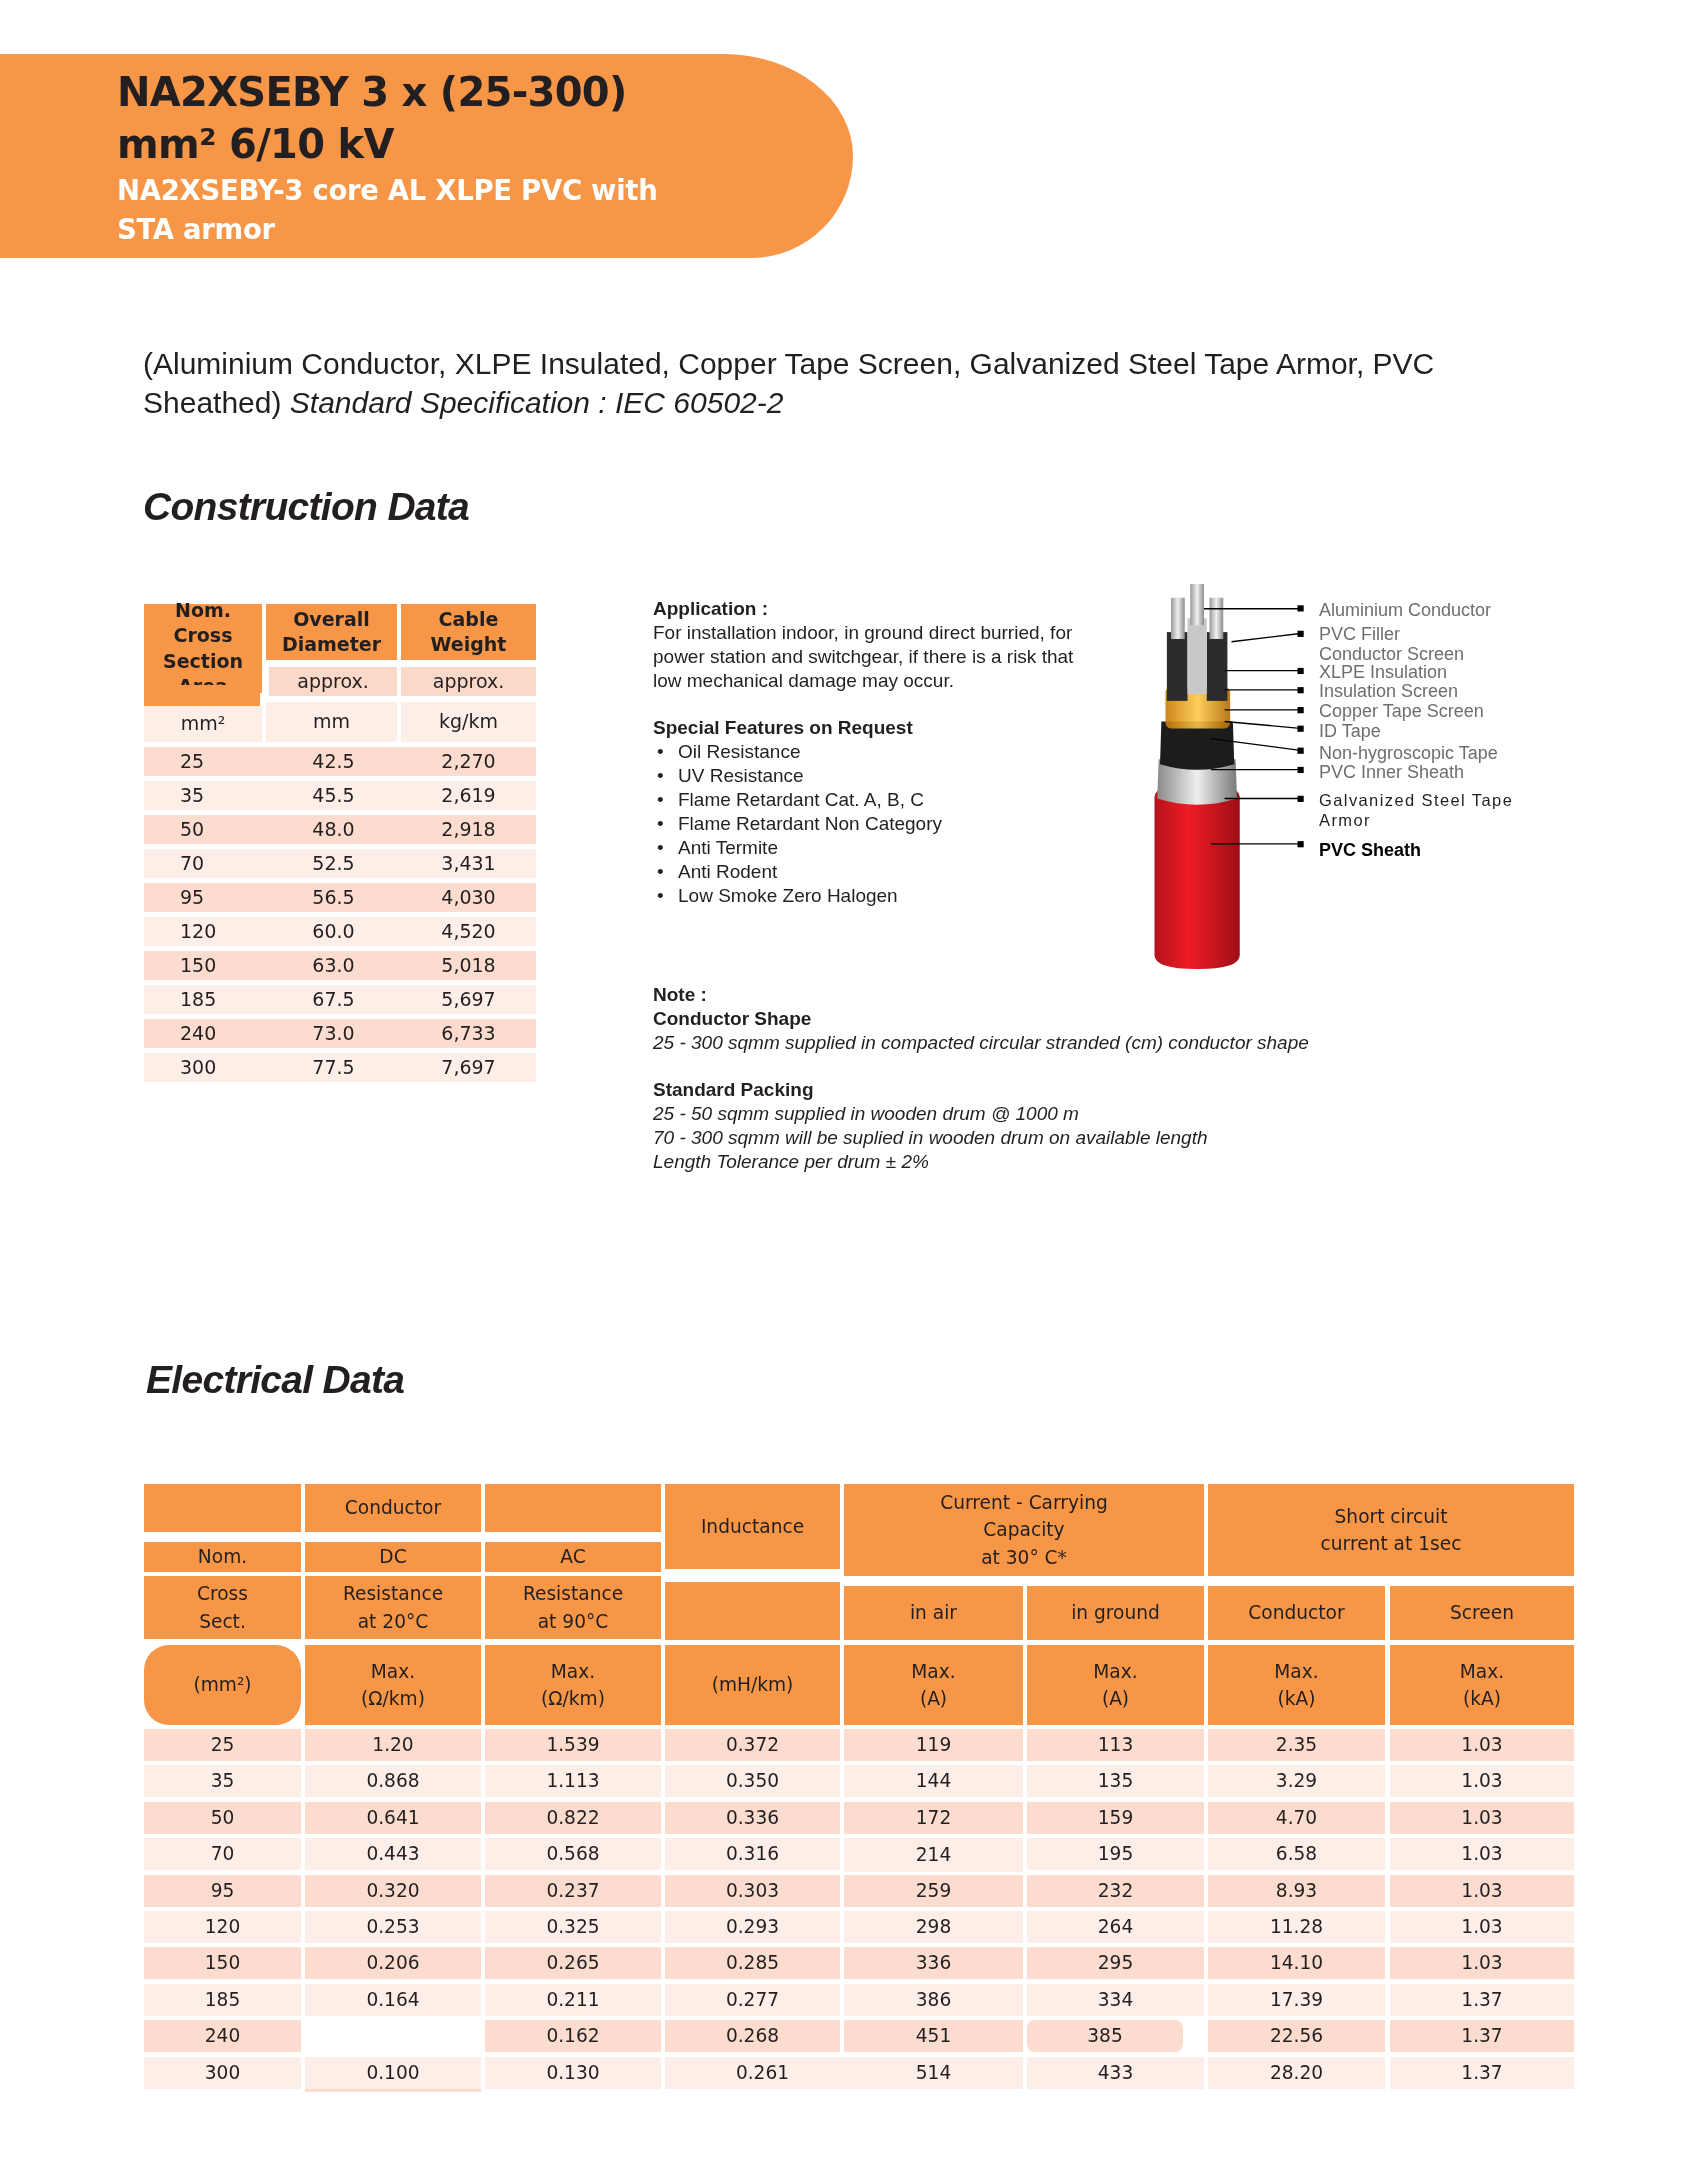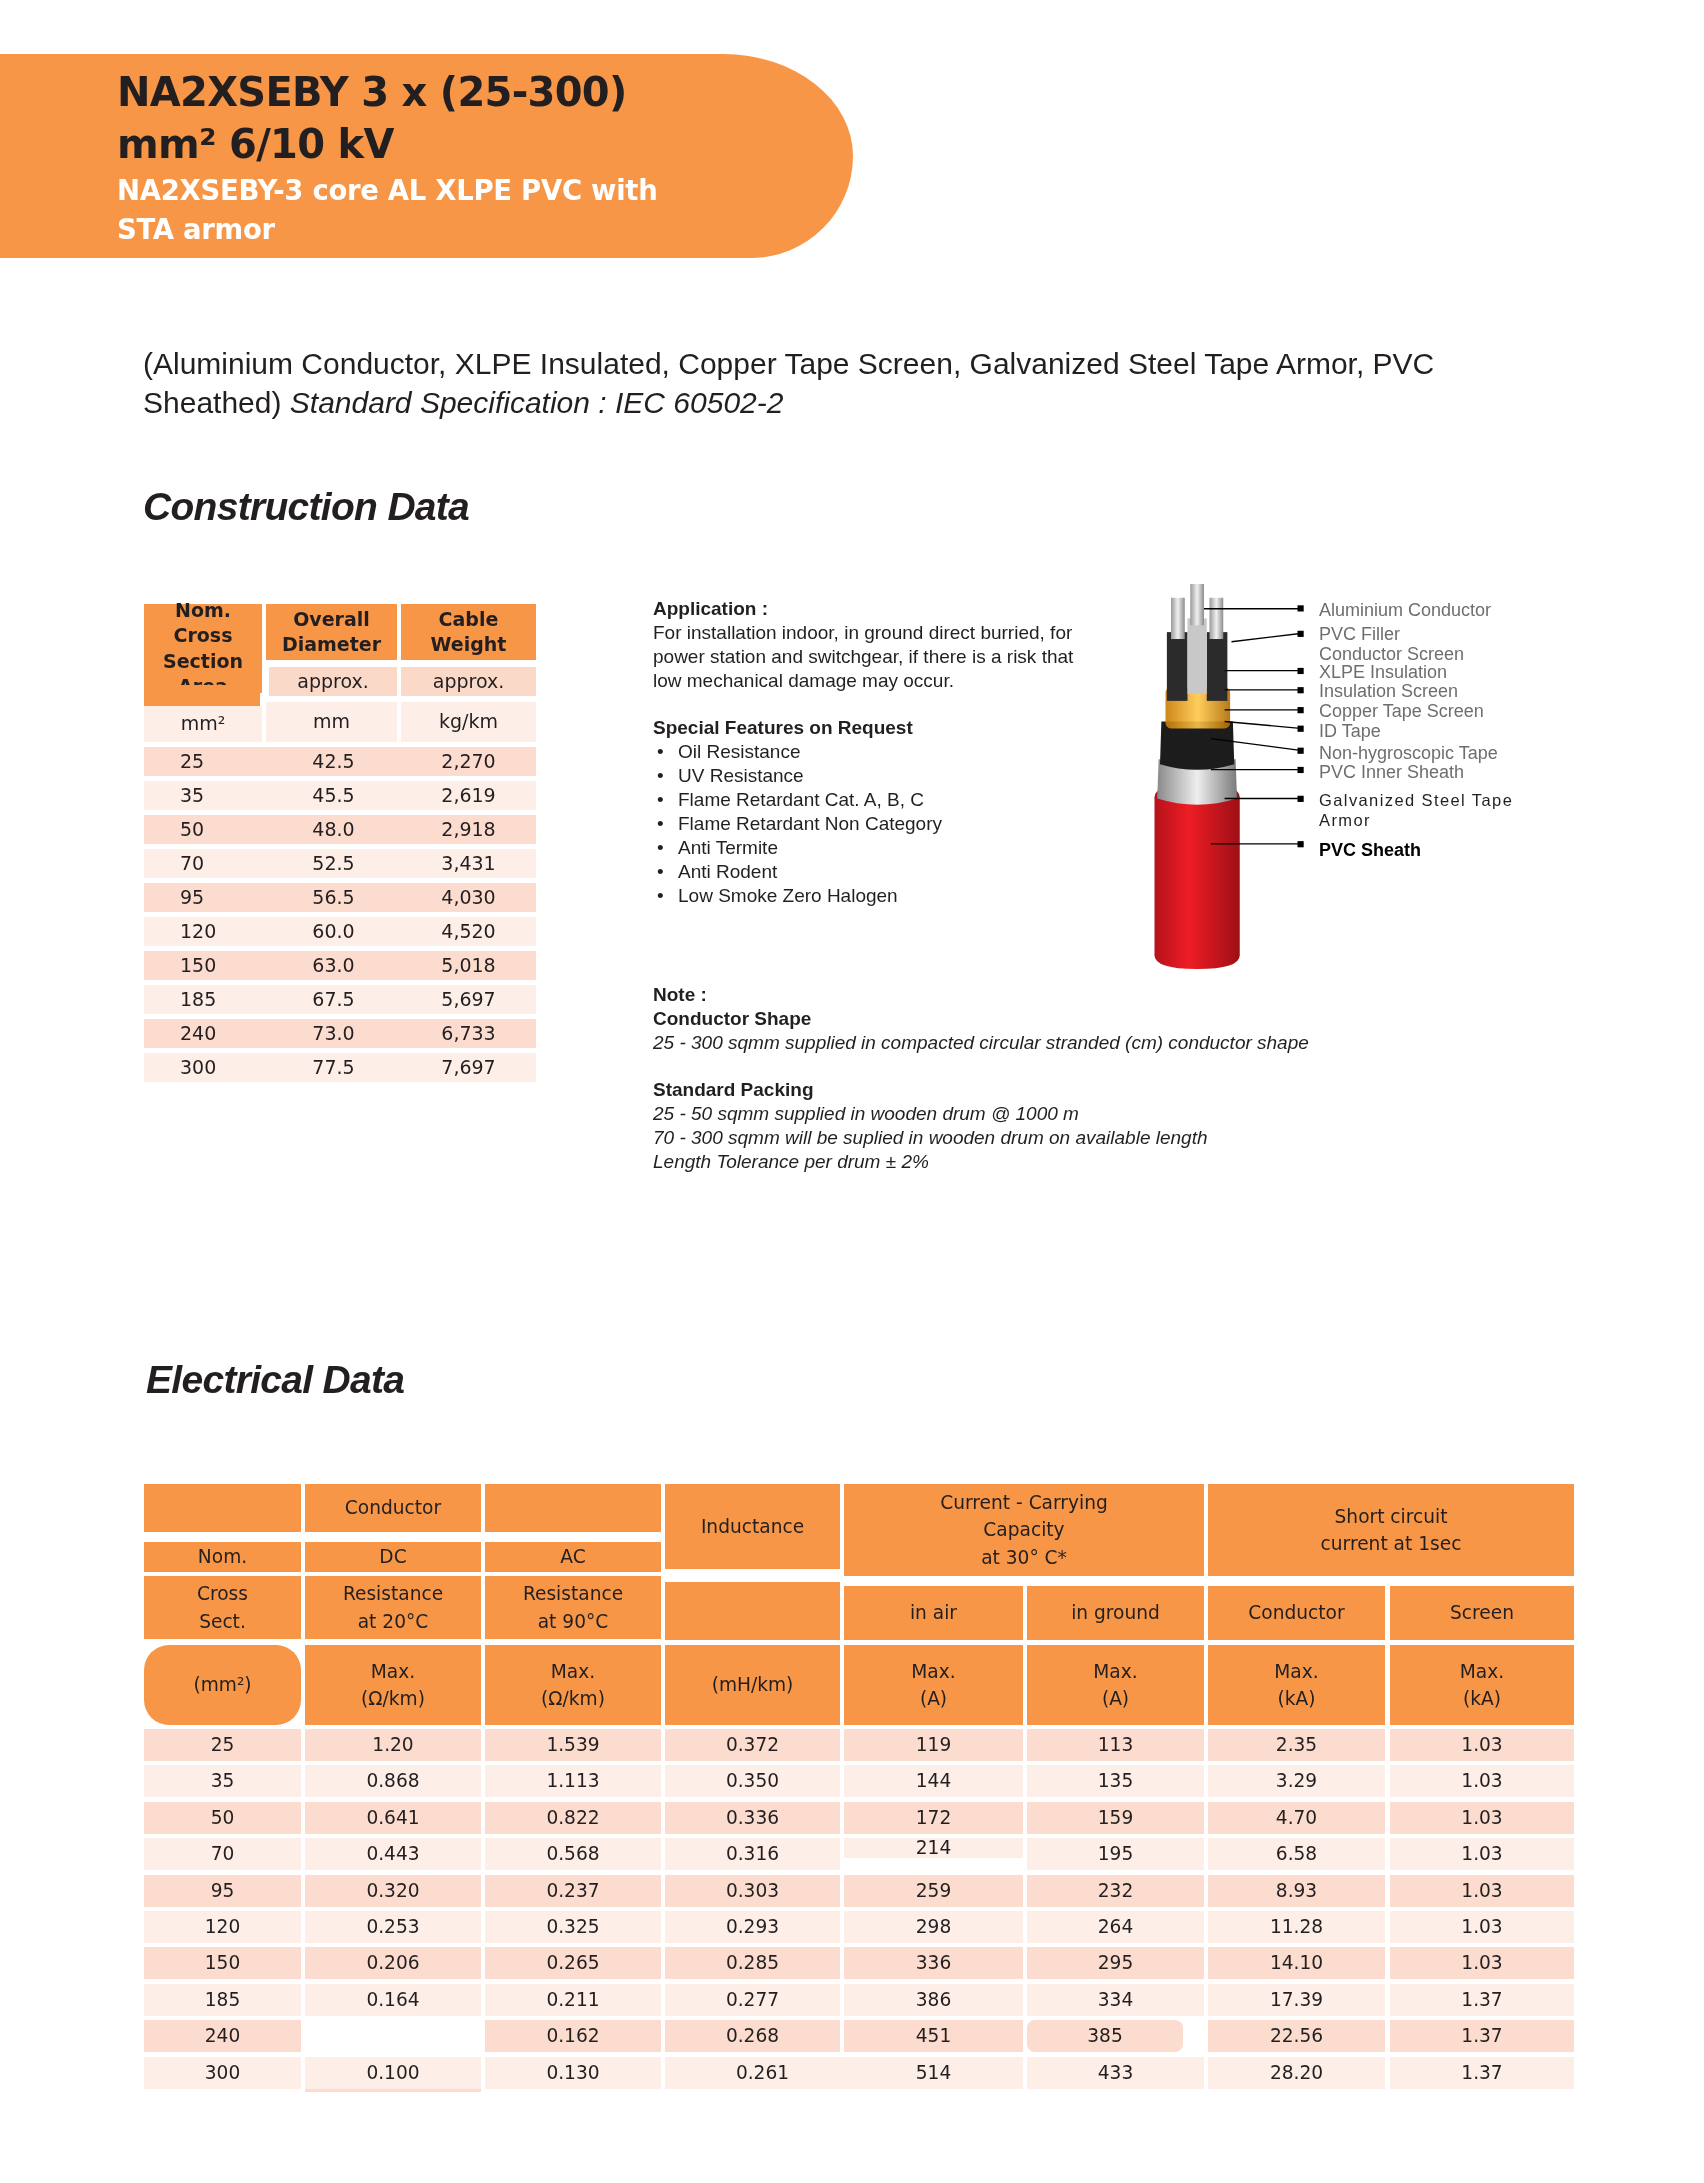--- a/index.html
+++ b/index.html
@@ -354,21 +354,21 @@
     </div>
     <div class="cell datac even" style="left: 161px; top: 354px; width: 176px; height: 32px;">
       <span>0.443</span>
     </div>
     <div class="cell datac even" style="left: 341px; top: 354px; width: 176px; height: 32px;">
       <span>0.568</span>
     </div>
     <div class="cell datac even" style="left: 521px; top: 354px; width: 175px; height: 32px;">
       <span>0.316</span>
     </div>
-    <div class="cell datac even" style="left: 700px; top: 354px; width: 179px; height: 20px;">
+    <div class="cell datac even" style="left: 700px; top: 354px; width: 179px; height: 34px;">
       <span>214</span>
     </div>
     <div class="cell datac even" style="left: 883px; top: 354px; width: 177px; height: 32px;">
       <span>195</span>
     </div>
     <div class="cell datac even" style="left: 1064px; top: 354px; width: 177px; height: 32px;">
       <span>6.58</span>
     </div>
     <div class="cell datac even" style="left: 1246px; top: 354px; width: 184px; height: 32px;">
       <span>1.03</span>

